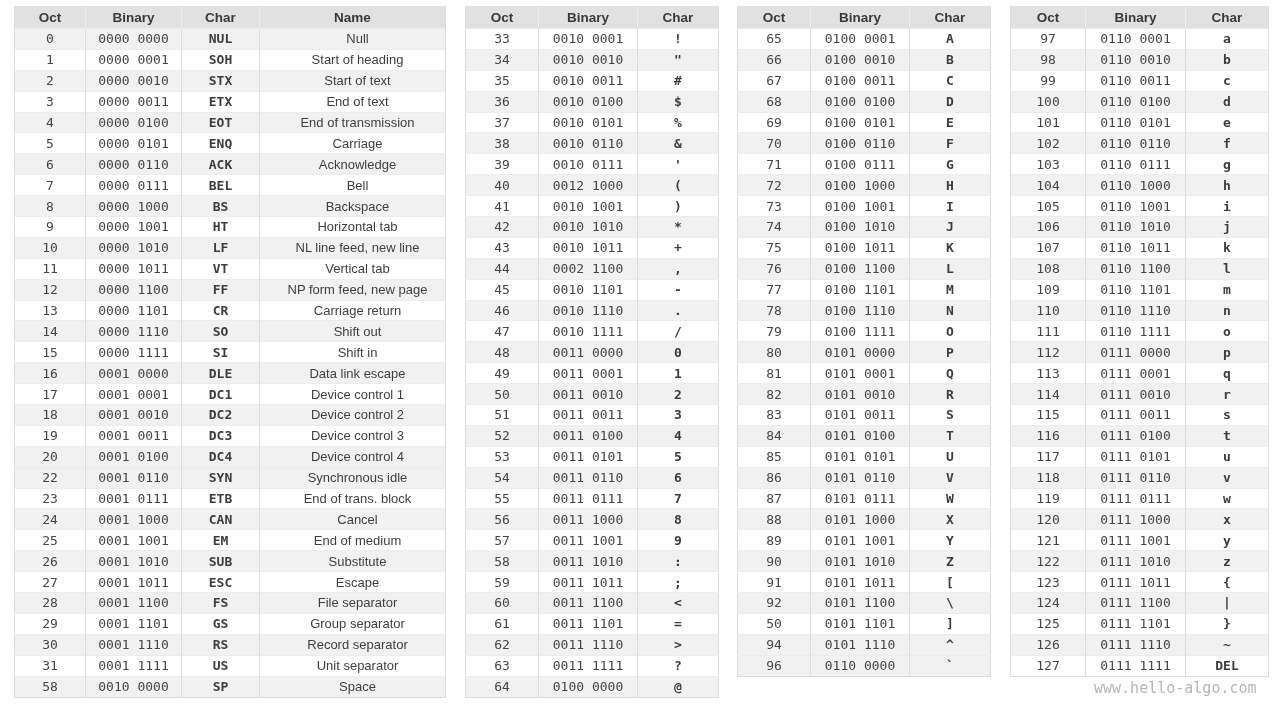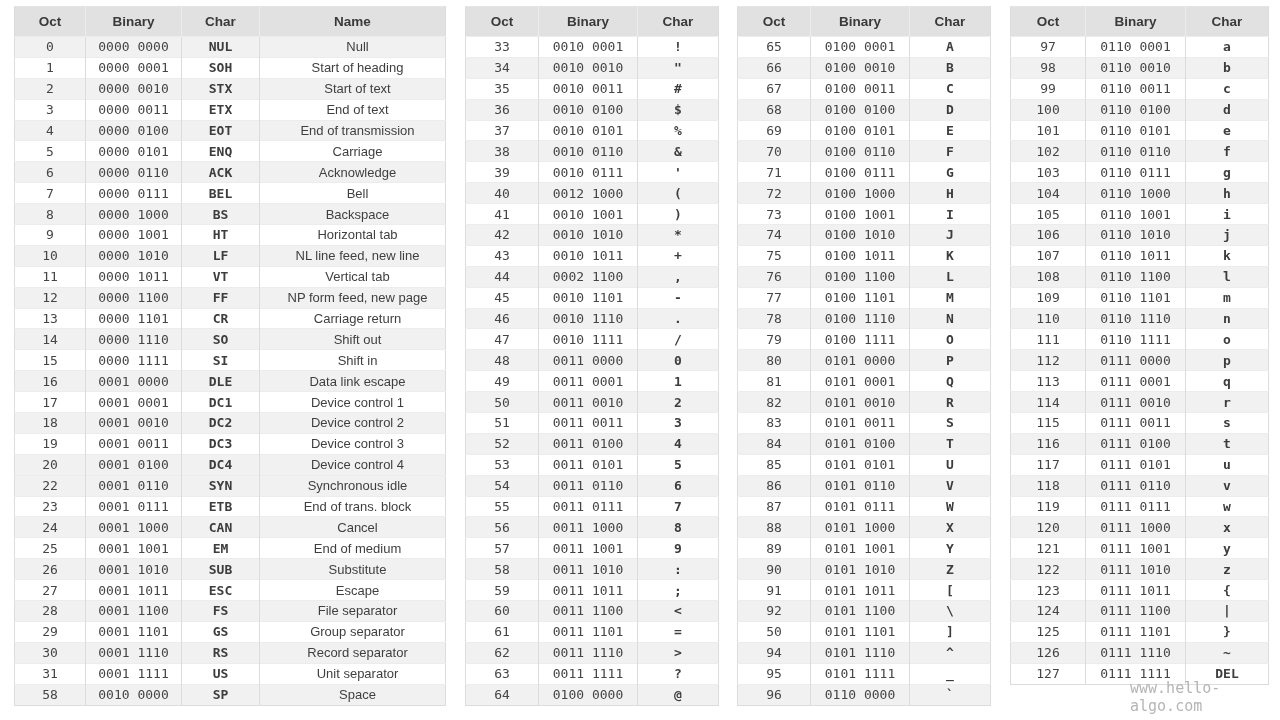--- a/index.html
+++ b/index.html
@@ -19,21 +19,21 @@
 
   table {
     border-collapse: collapse;
     table-layout: fixed;
     width: 100%;
     border: 1px solid #dcdcdc;
     border-top: 1px solid #e4e4e4;
   }
   th {
     background: #e1e1e1;
-    height: 30px;
+    height: 22px;
     font: bold 13.5px "Liberation Sans", sans-serif;
     color: #3a3a3a;
     text-align: center;
     padding: 0;
     border-left: 1px solid #ececec;
   }
   th:first-child { border-left: none; }
   td {
     height: 20.9px;
     padding: 0;
@@ -60,21 +60,21 @@
   #panel-1 col.c-chr { width: 78px; }  #panel-1 col.c-nam { width: 186px; }
   #panel-2 col.c-oct, #panel-3 col.c-oct { width: 73px; }
   #panel-2 col.c-bin, #panel-3 col.c-bin { width: 99px; }
   #panel-2 col.c-chr, #panel-3 col.c-chr { width: 81px; }
   #panel-4 col.c-oct { width: 75px; } #panel-4 col.c-bin { width: 100px; }
   #panel-4 col.c-chr { width: 83px; }
 
   .watermark {
     position: absolute;
     top: 679px;
-    left: 1130px;
+    left: 1094px;
     font: 15px "DejaVu Sans Mono", monospace;
     color: #b5b5b5;
     letter-spacing: 0px;
   }
 </style>
 </head>
 <body>
 
 <div class="panel" id="panel-1">
   <table>
@@ -626,25 +626,20 @@
         <tr>
           <td class="oct">50</td>
           <td class="binary">0101 1101</td>
           <td class="char">]</td>
         </tr>
         <tr class="even">
           <td class="oct">94</td>
           <td class="binary">0101 1110</td>
           <td class="char">^</td>
         </tr>
-        <tr>
-          <td class="oct">95</td>
-          <td class="binary">0101 1111</td>
-          <td class="char">_</td>
-        </tr>
         <tr class="even">
           <td class="oct">96</td>
           <td class="binary">0110 0000</td>
           <td class="char">`</td>
         </tr>
       </tbody>
   </table>
 </div>
 
 <div class="panel" id="panel-4">

